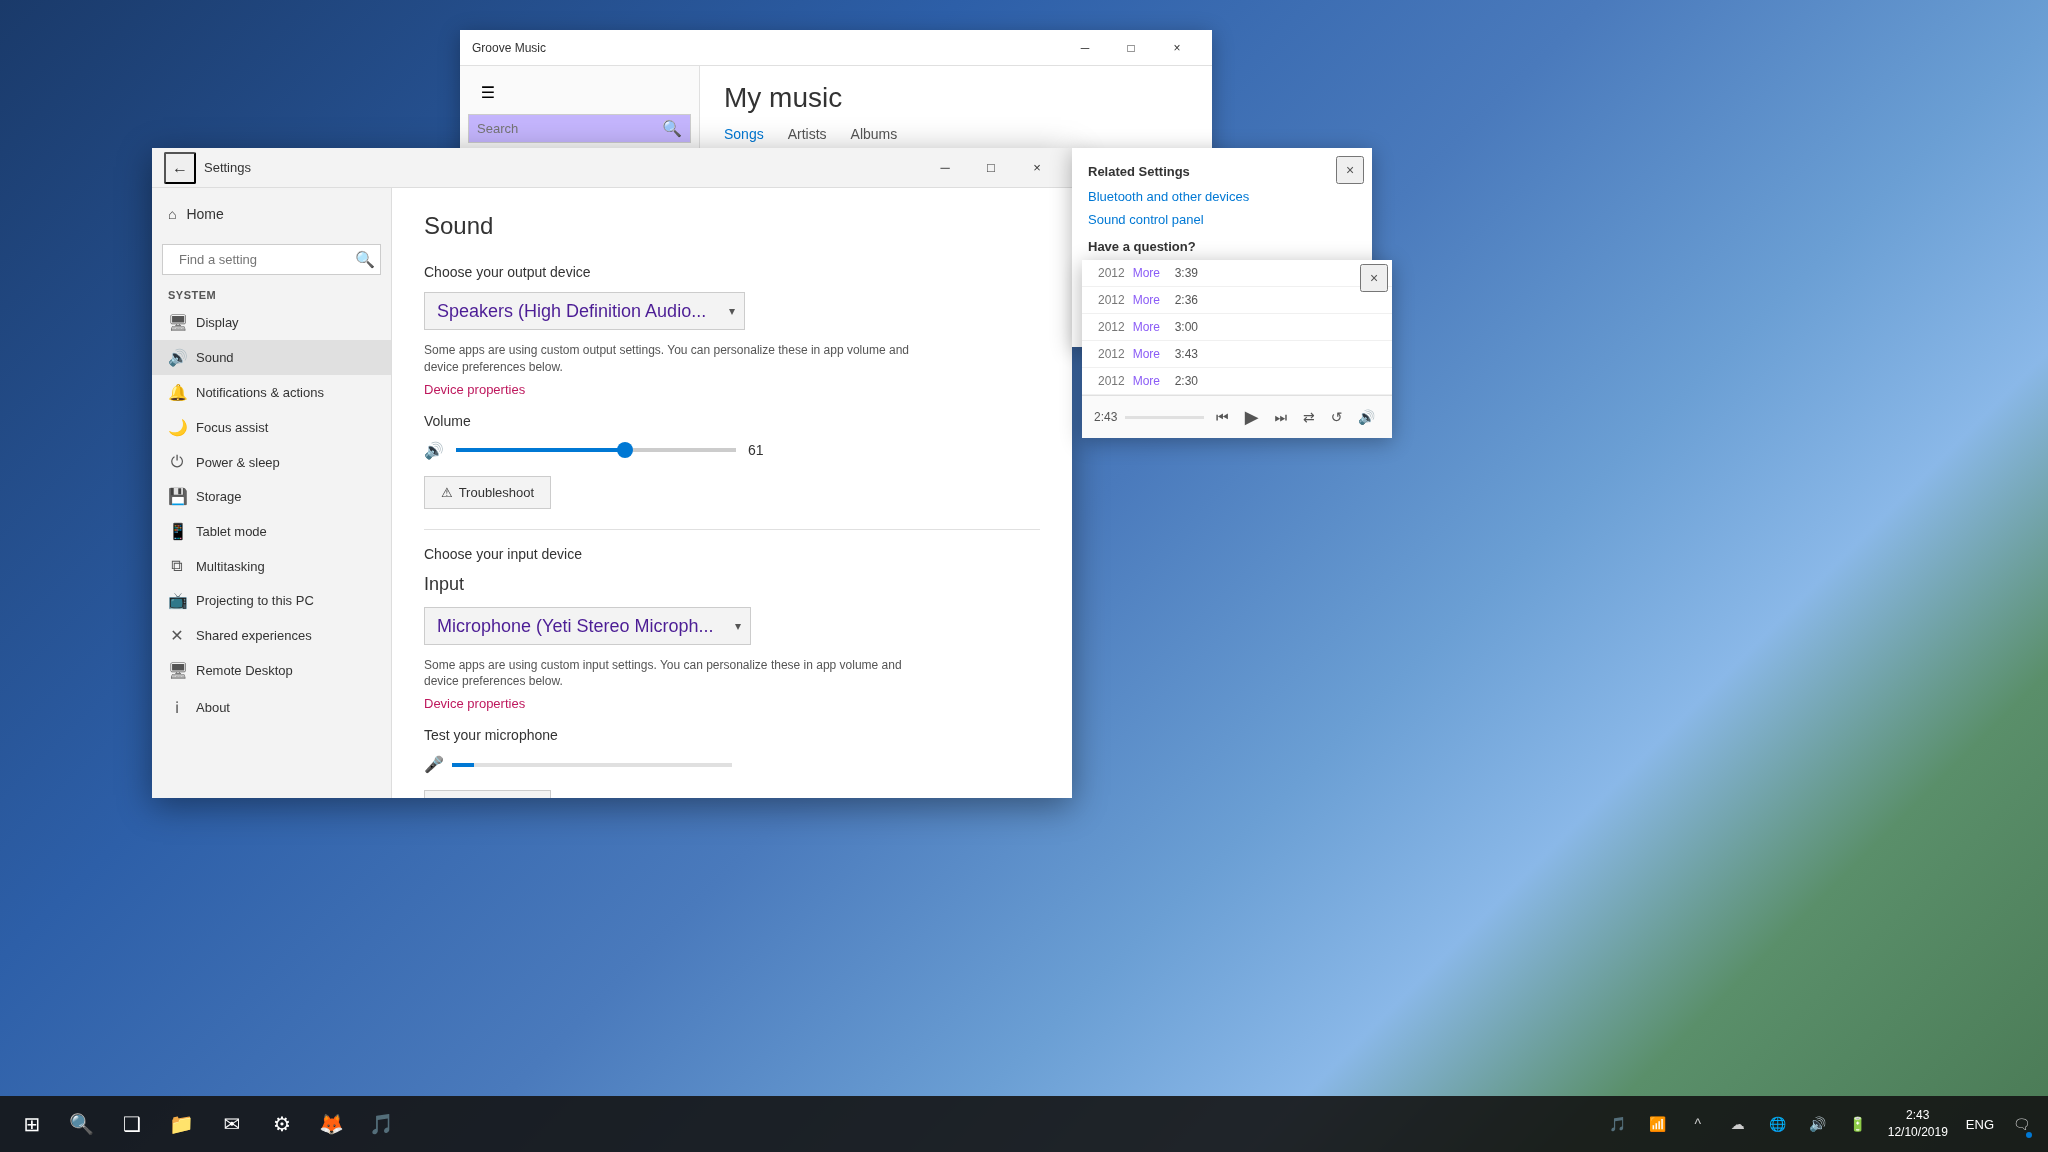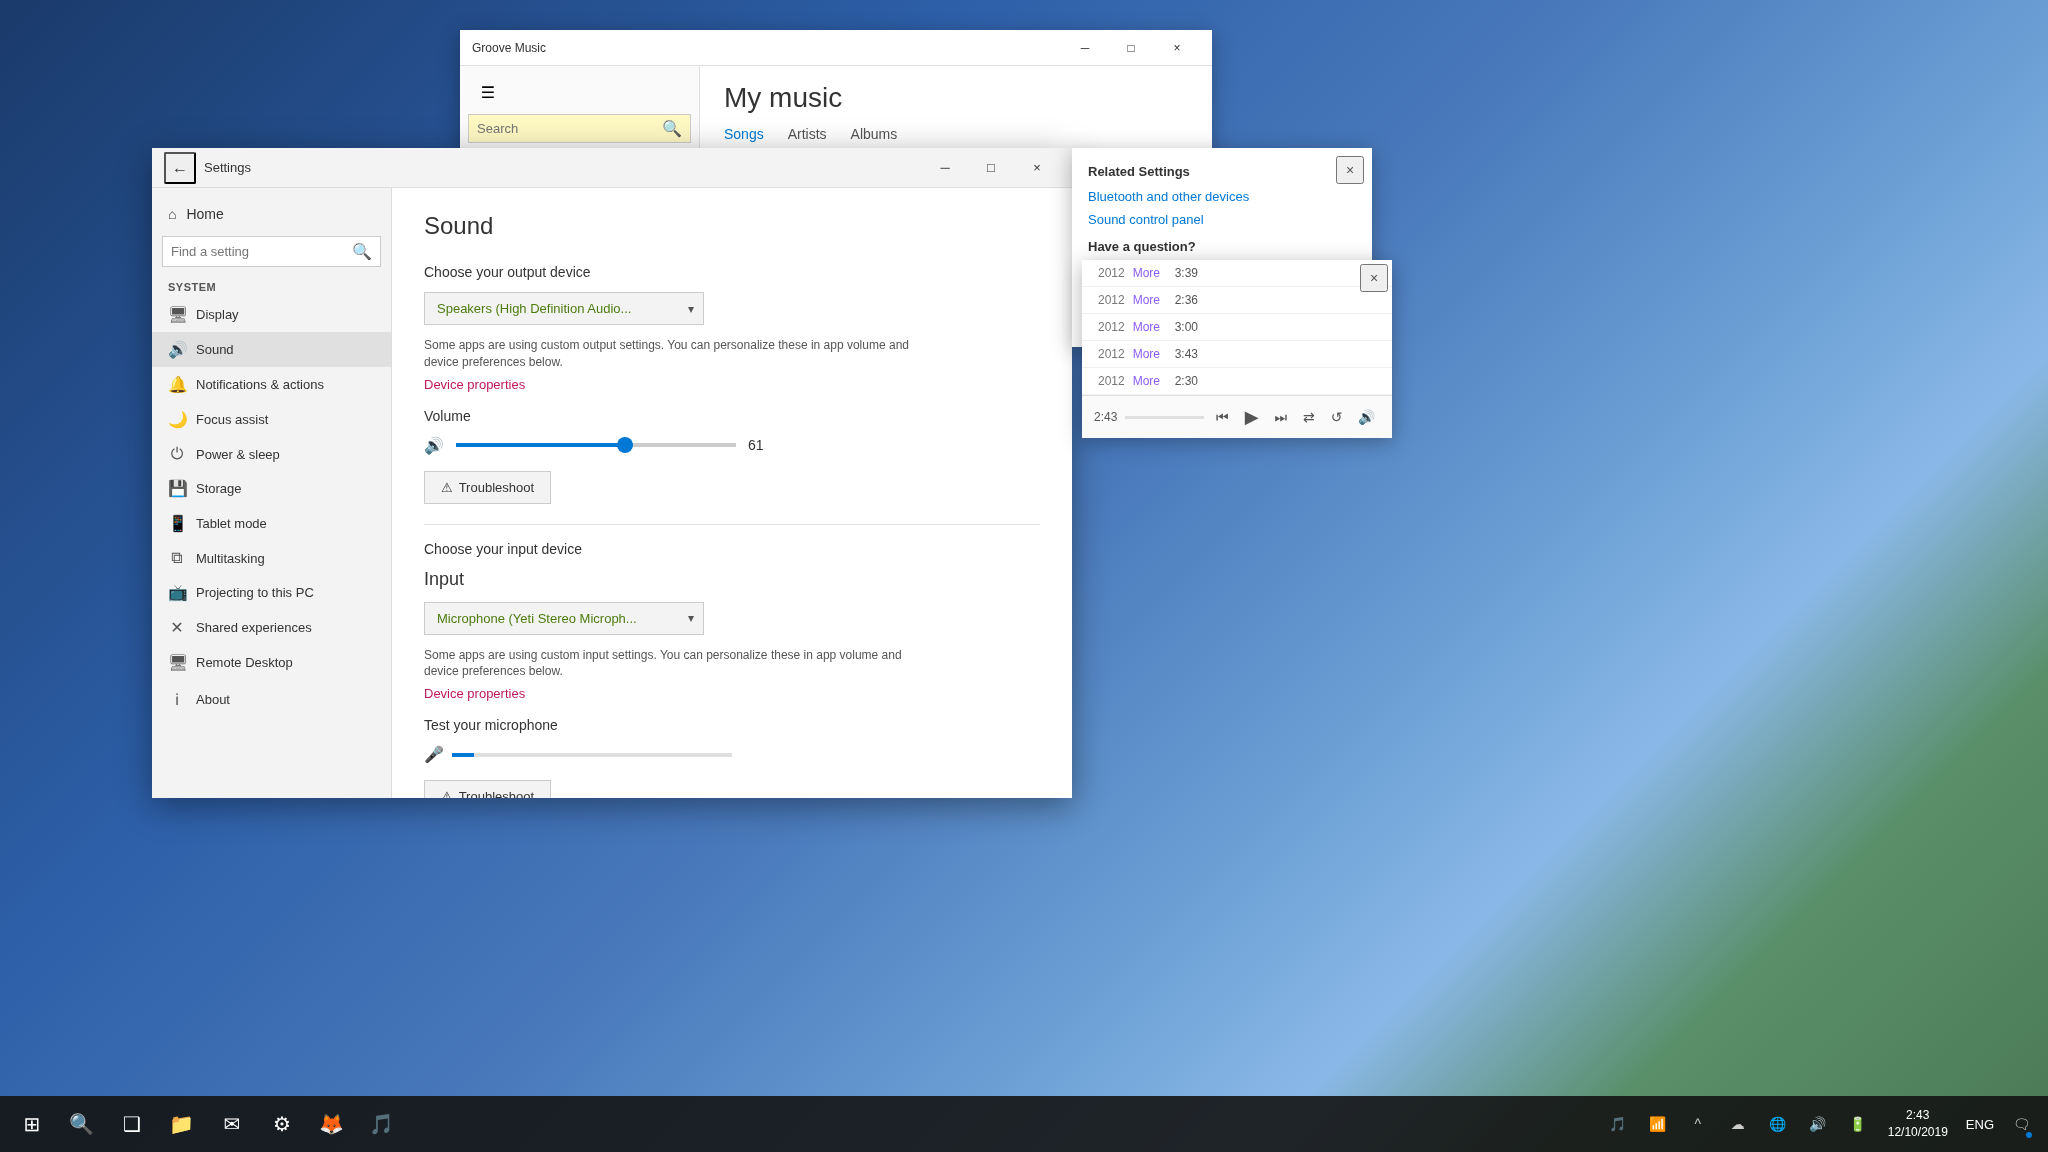--- a/index.html
+++ b/index.html
@@ -75,21 +75,21 @@
       width: 40px;
       height: 36px;
       display: flex;
       align-items: center;
       justify-content: center;
       cursor: pointer;
     }
     .groove-search {
       display: flex;
       align-items: center;
-      background: #fef9c3;
+      background: #c4b5fd;
       border: 1px solid #ccc;
       margin-top: 4px;
       padding: 4px 8px;
     }
     .groove-search input {
       border: none;
       background: transparent;
       font-size: 13px;
       color: #666;
       outline: none;
@@ -193,24 +193,24 @@
       align-items: center;
       gap: 10px;
       padding: 10px 16px;
       cursor: pointer;
       font-size: 14px;
       color: #333;
     }
     .sidebar-search {
       display: flex;
       align-items: center;
-      margin: 4px 10px 8px;
+      margin: 12px 10px 8px;
       background: #fff;
       border: 1px solid #ccc;
-      padding: 5px 8px;
+      padding: 5px 16px;
     }
     .sidebar-search input {
       border: none;
       background: transparent;
       font-size: 13px;
       outline: none;
       flex: 1;
       color: #555;
     }
     .sidebar-section-label {
@@ -261,22 +261,22 @@
       position: relative;
       display: inline-block;
       margin-bottom: 12px;
     }
     .dropdown-select {
       appearance: none;
       -webkit-appearance: none;
       background: #f3f3f3;
       border: 1px solid #ccc;
       padding: 8px 36px 8px 12px;
-      font-size: 13px;
-      color: #4d7c0f;
+      font-size: 18px;
+      color: #4c1d95;
       min-width: 280px;
       cursor: pointer;
       outline: none;
     }
     .dropdown-arrow {
       position: absolute;
       right: 10px;
       top: 50%;
       transform: translateY(-50%);
       pointer-events: none;

